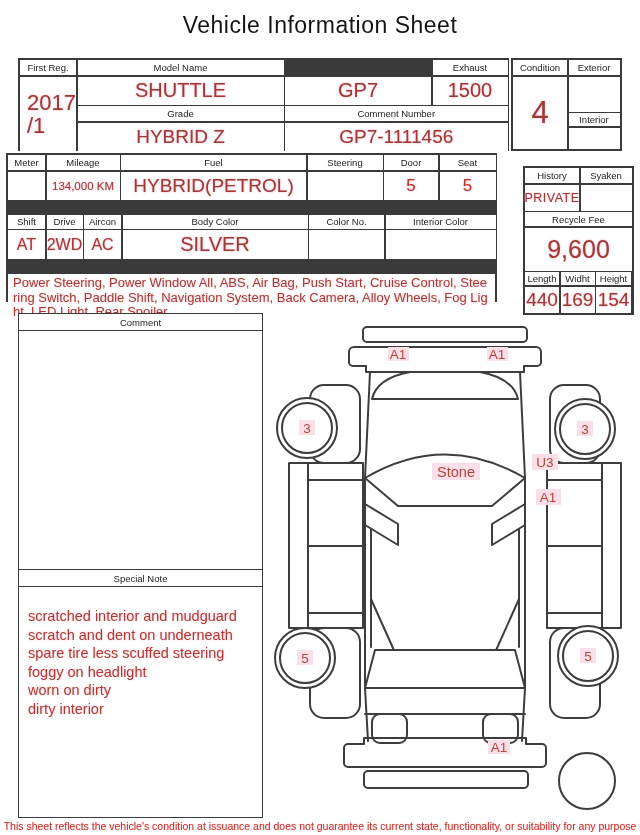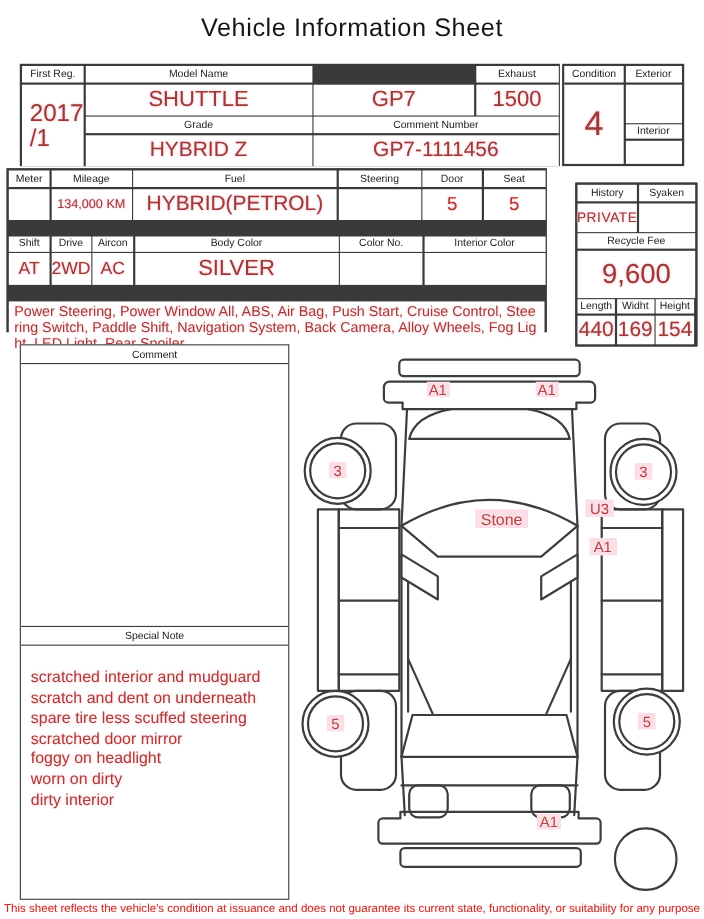--- a/index.html
+++ b/index.html
@@ -132,21 +132,20 @@
   </div>
 
   <div class="comment-box">
     <div class="band top">Comment</div>
     <div class="comment-empty"></div>
     <div class="band mid">Special Note</div>
     <div class="notes">
       <div>scratched interior and mudguard</div>
       <div>scratch and dent on underneath</div>
       <div>spare tire less scuffed steering</div>
-      <div>scratched door mirror</div>
       <div>foggy on headlight</div>
       <div>worn on dirty</div>
       <div>dirty interior</div>
     </div>
   </div>
 
   <svg class="diagram" viewBox="0 0 370 500">
     <g stroke="#3d3d3d" stroke-width="2" fill="none" stroke-linejoin="round" stroke-linecap="round">
 
       <rect x="93" y="12" width="164" height="15" rx="4"></rect>

